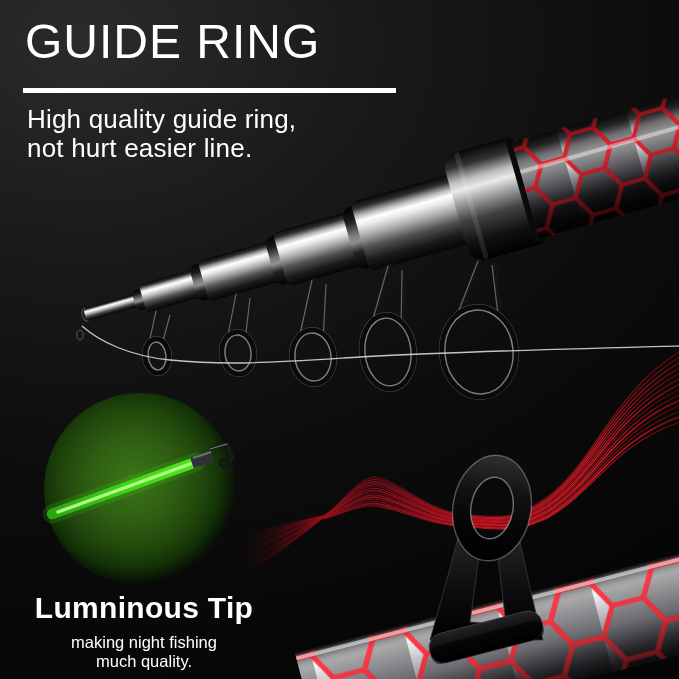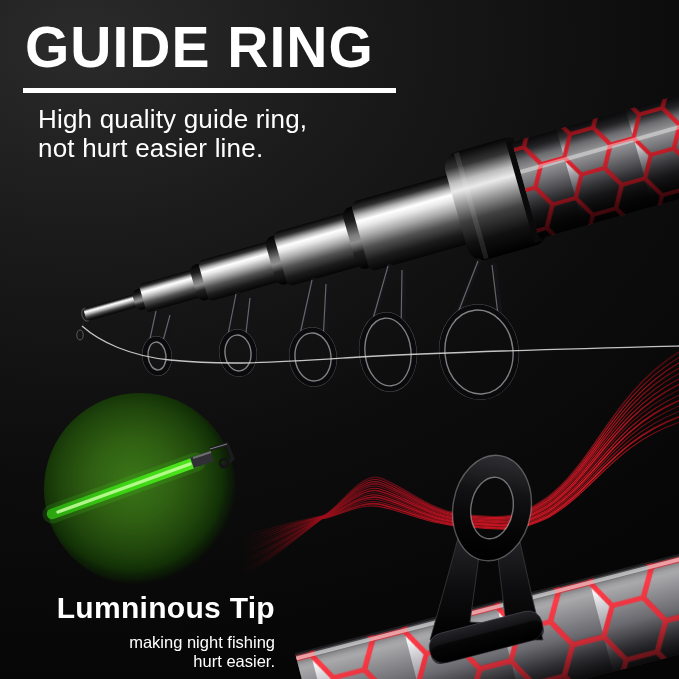--- a/index.html
+++ b/index.html
@@ -4,33 +4,33 @@
 <style>
   html,body{margin:0;padding:0;background:#000;}
   .stage{
     position:relative;width:679px;height:679px;overflow:hidden;
     background:radial-gradient(135% 100% at 12% 6%, #2b2b2b 0%, #1a1a1a 30%, #0d0d0d 62%, #050505 100%);
     font-family:"Liberation Sans", sans-serif;
   }
   .stage svg{position:absolute;left:0;top:0;}
   .headline{
     position:absolute;left:25px;top:14px;width:420px;
-    color:#fff;font-size:57px;font-weight:700;letter-spacing:1px;
+    color:#fff;font-size:48px;font-weight:400;letter-spacing:1px;
     white-space:nowrap;
   }
   .headline-rule{
     position:absolute;left:23px;top:88px;width:373px;height:5px;background:#ffffff;
   }
   .description{
-    position:absolute;left:38px;top:105px;color:#fff;font-size:26px;line-height:28.5px;
+    position:absolute;left:27px;top:105px;color:#fff;font-size:26px;line-height:28.5px;
     letter-spacing:0.2px;
   }
   .description div{white-space:nowrap;}
   .lum-block{
-    position:absolute;left:13px;top:591px;width:262px;text-align:right;color:#fff;
+    position:absolute;left:13px;top:591px;width:262px;text-align:center;color:#fff;
   }
   .lum-title{font-size:30px;font-weight:700;letter-spacing:0.3px;}
   .lum-sub{font-size:16.5px;line-height:19px;margin-top:8px;}
 </style>
 </head>
 <body>
 
 <div class="stage">
 
   <svg id="photo" width="679" height="679" viewBox="0 0 679 679">
@@ -287,16 +287,16 @@
   <div class="headline-rule"></div>
   <div class="description">
     <div>High quality guide ring,</div>
     <div>not hurt easier line.</div>
   </div>
 
   <div class="lum-block">
     <div class="lum-title">Lumninous Tip</div>
     <div class="lum-sub">
       <div>making night fishing</div>
-      <div>hurt easier.</div>
+      <div>much quality.</div>
     </div>
   </div>
 </div>
 
 </body></html>

